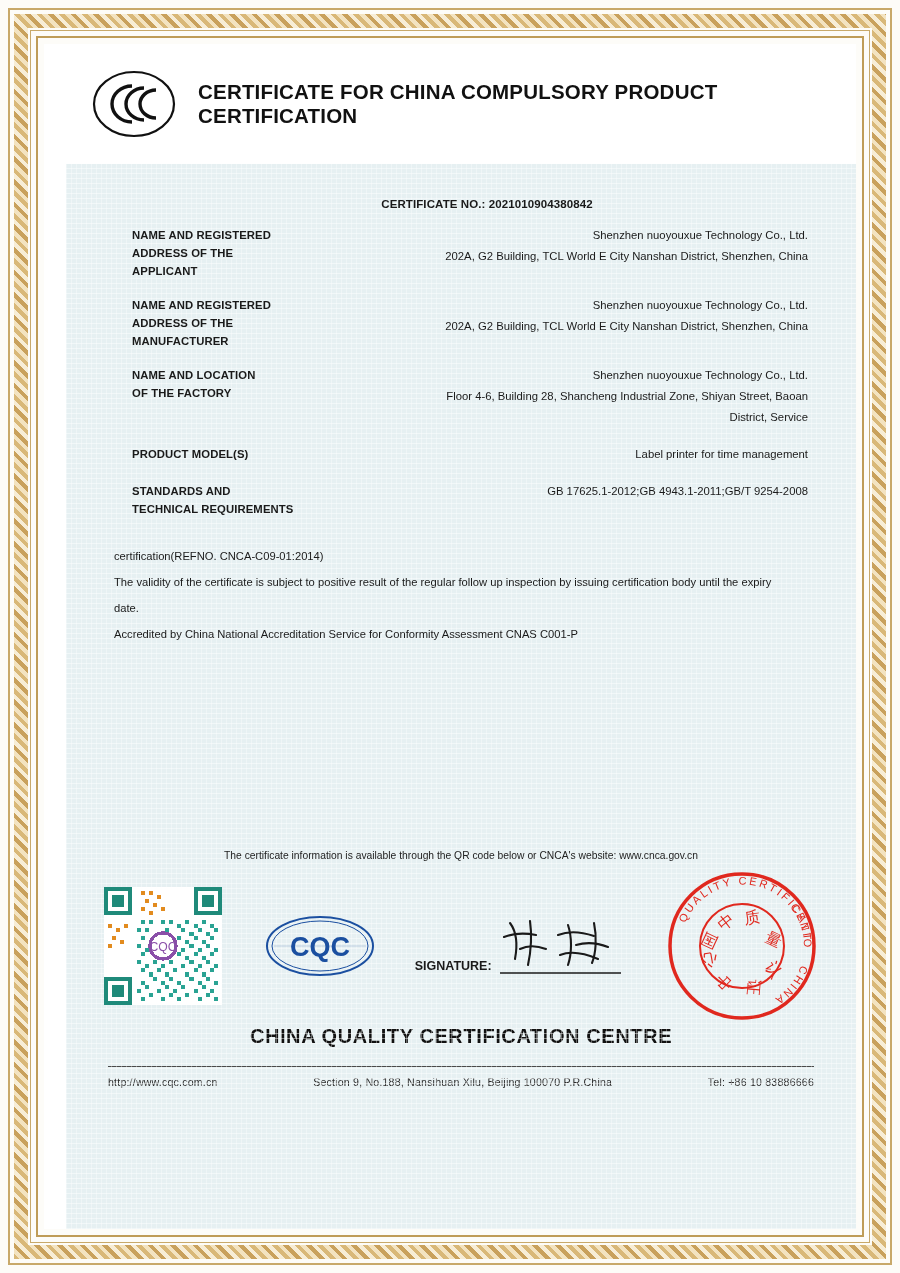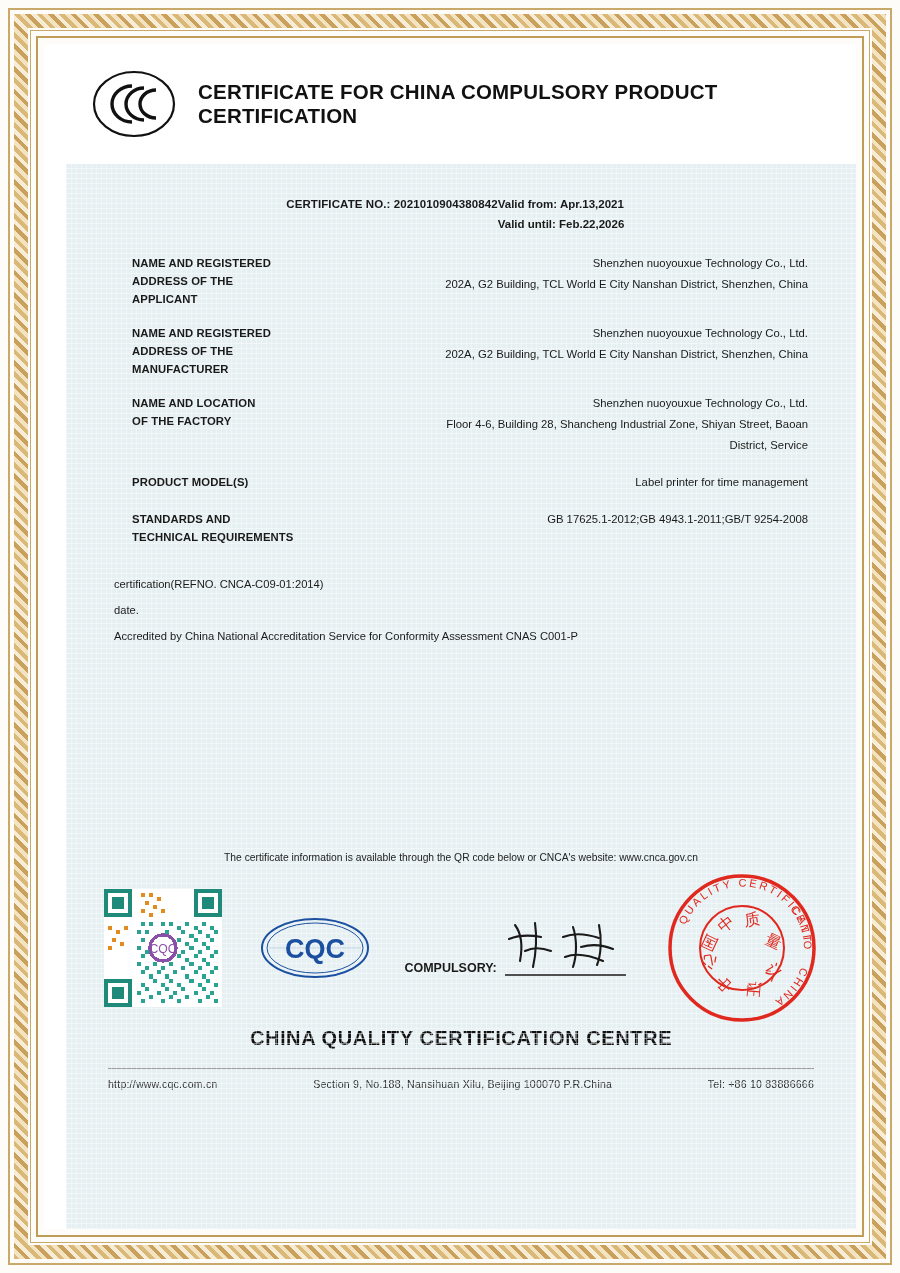--- a/index.html
+++ b/index.html
@@ -229,30 +229,20 @@
     </div>
 
     <div class="body">
       <div class="inner">
 
         <div class="row-top">
           <div class="cert-no">
             <span>CERTIFICATE NO.:</span>
             <span>2021010904380842</span>
           </div>
-          <div class="valid-block">
-            <div>
-              <span>Valid from:</span>
-              <span>Apr.13,2021</span>
-            </div>
-            <div>
-              <span>Valid until:</span>
-              <span>Feb.22,2026</span>
-            </div>
-          </div>
         </div>
 
         <div class="field">
           <div class="label">
             <div>NAME AND REGISTERED</div>
             <div>ADDRESS OF THE APPLICANT</div>
           </div>
           <div class="value">
             <div>Shenzhen nuoyouxue Technology Co., Ltd.</div>
             <div>202A, G2 Building, TCL World E City Nanshan District, Shenzhen, China</div>
@@ -297,20 +287,21 @@
             <div>STANDARDS AND</div>
             <div>TECHNICAL REQUIREMENTS</div>
           </div>
           <div class="value">
             <div>GB 17625.1-2012;GB 4943.1-2011;GB/T 9254-2008</div>
           </div>
         </div>
 
         <div class="para">
           <p>certification(REFNO. CNCA-C09-01:2014)</p>
+          <p>The validity of the certificate is subject to positive result of the regular follow up inspection by issuing certification body until the expiry</p>
           <p>date.</p>
           <p>Accredited by China National Accreditation Service for Conformity Assessment CNAS C001-P</p>
         </div>
 
         <div class="spacer"></div>
 
         <div class="qr-note">The certificate information is available through the QR code below or CNCA's website: www.cnca.gov.cn</div>
       </div>
 
       <div class="seal-row">
@@ -453,21 +444,21 @@
         </svg>
 
         <svg class="cqc-logo" viewBox="0 0 112 66">
           <ellipse cx="56" cy="33" rx="53" ry="29" fill="none" stroke="#1b4fa0" stroke-width="2"></ellipse>
           <ellipse cx="56" cy="33" rx="48" ry="25" fill="none" stroke="#1b4fa0" stroke-width="1"></ellipse>
           <text x="56" y="43" text-anchor="middle" font-family="Liberation Sans, sans-serif" font-size="27" font-weight="bold" fill="#1b4fa0">CQC</text>
           <path d="M10 33 h92" stroke="#1b4fa0" stroke-width="0.6" opacity="0.35"></path>
         </svg>
 
         <div class="sign-wrap">
-          <div class="sign-label">COMPULSORY:</div>
+          <div class="sign-label">SIGNATURE:</div>
           <svg class="sign-img" viewBox="0 0 125 62">
             <g fill="none" stroke="#1a1a1a" stroke-width="2.1" stroke-linecap="round">
               <path d="M12 8 C18 16, 20 28, 17 44"></path>
               <path d="M6 22 C16 18, 28 18, 38 20"></path>
               <path d="M22 34 C30 30, 40 31, 48 34"></path>
               <path d="M32 6 C34 20, 33 36, 30 50"></path>
               <path d="M70 10 C74 22, 74 38, 70 50"></path>
               <path d="M60 20 C70 16, 84 17, 96 21"></path>
               <path d="M78 30 C88 27, 100 28, 110 32"></path>
               <path d="M96 8 C99 22, 98 38, 94 48"></path>

